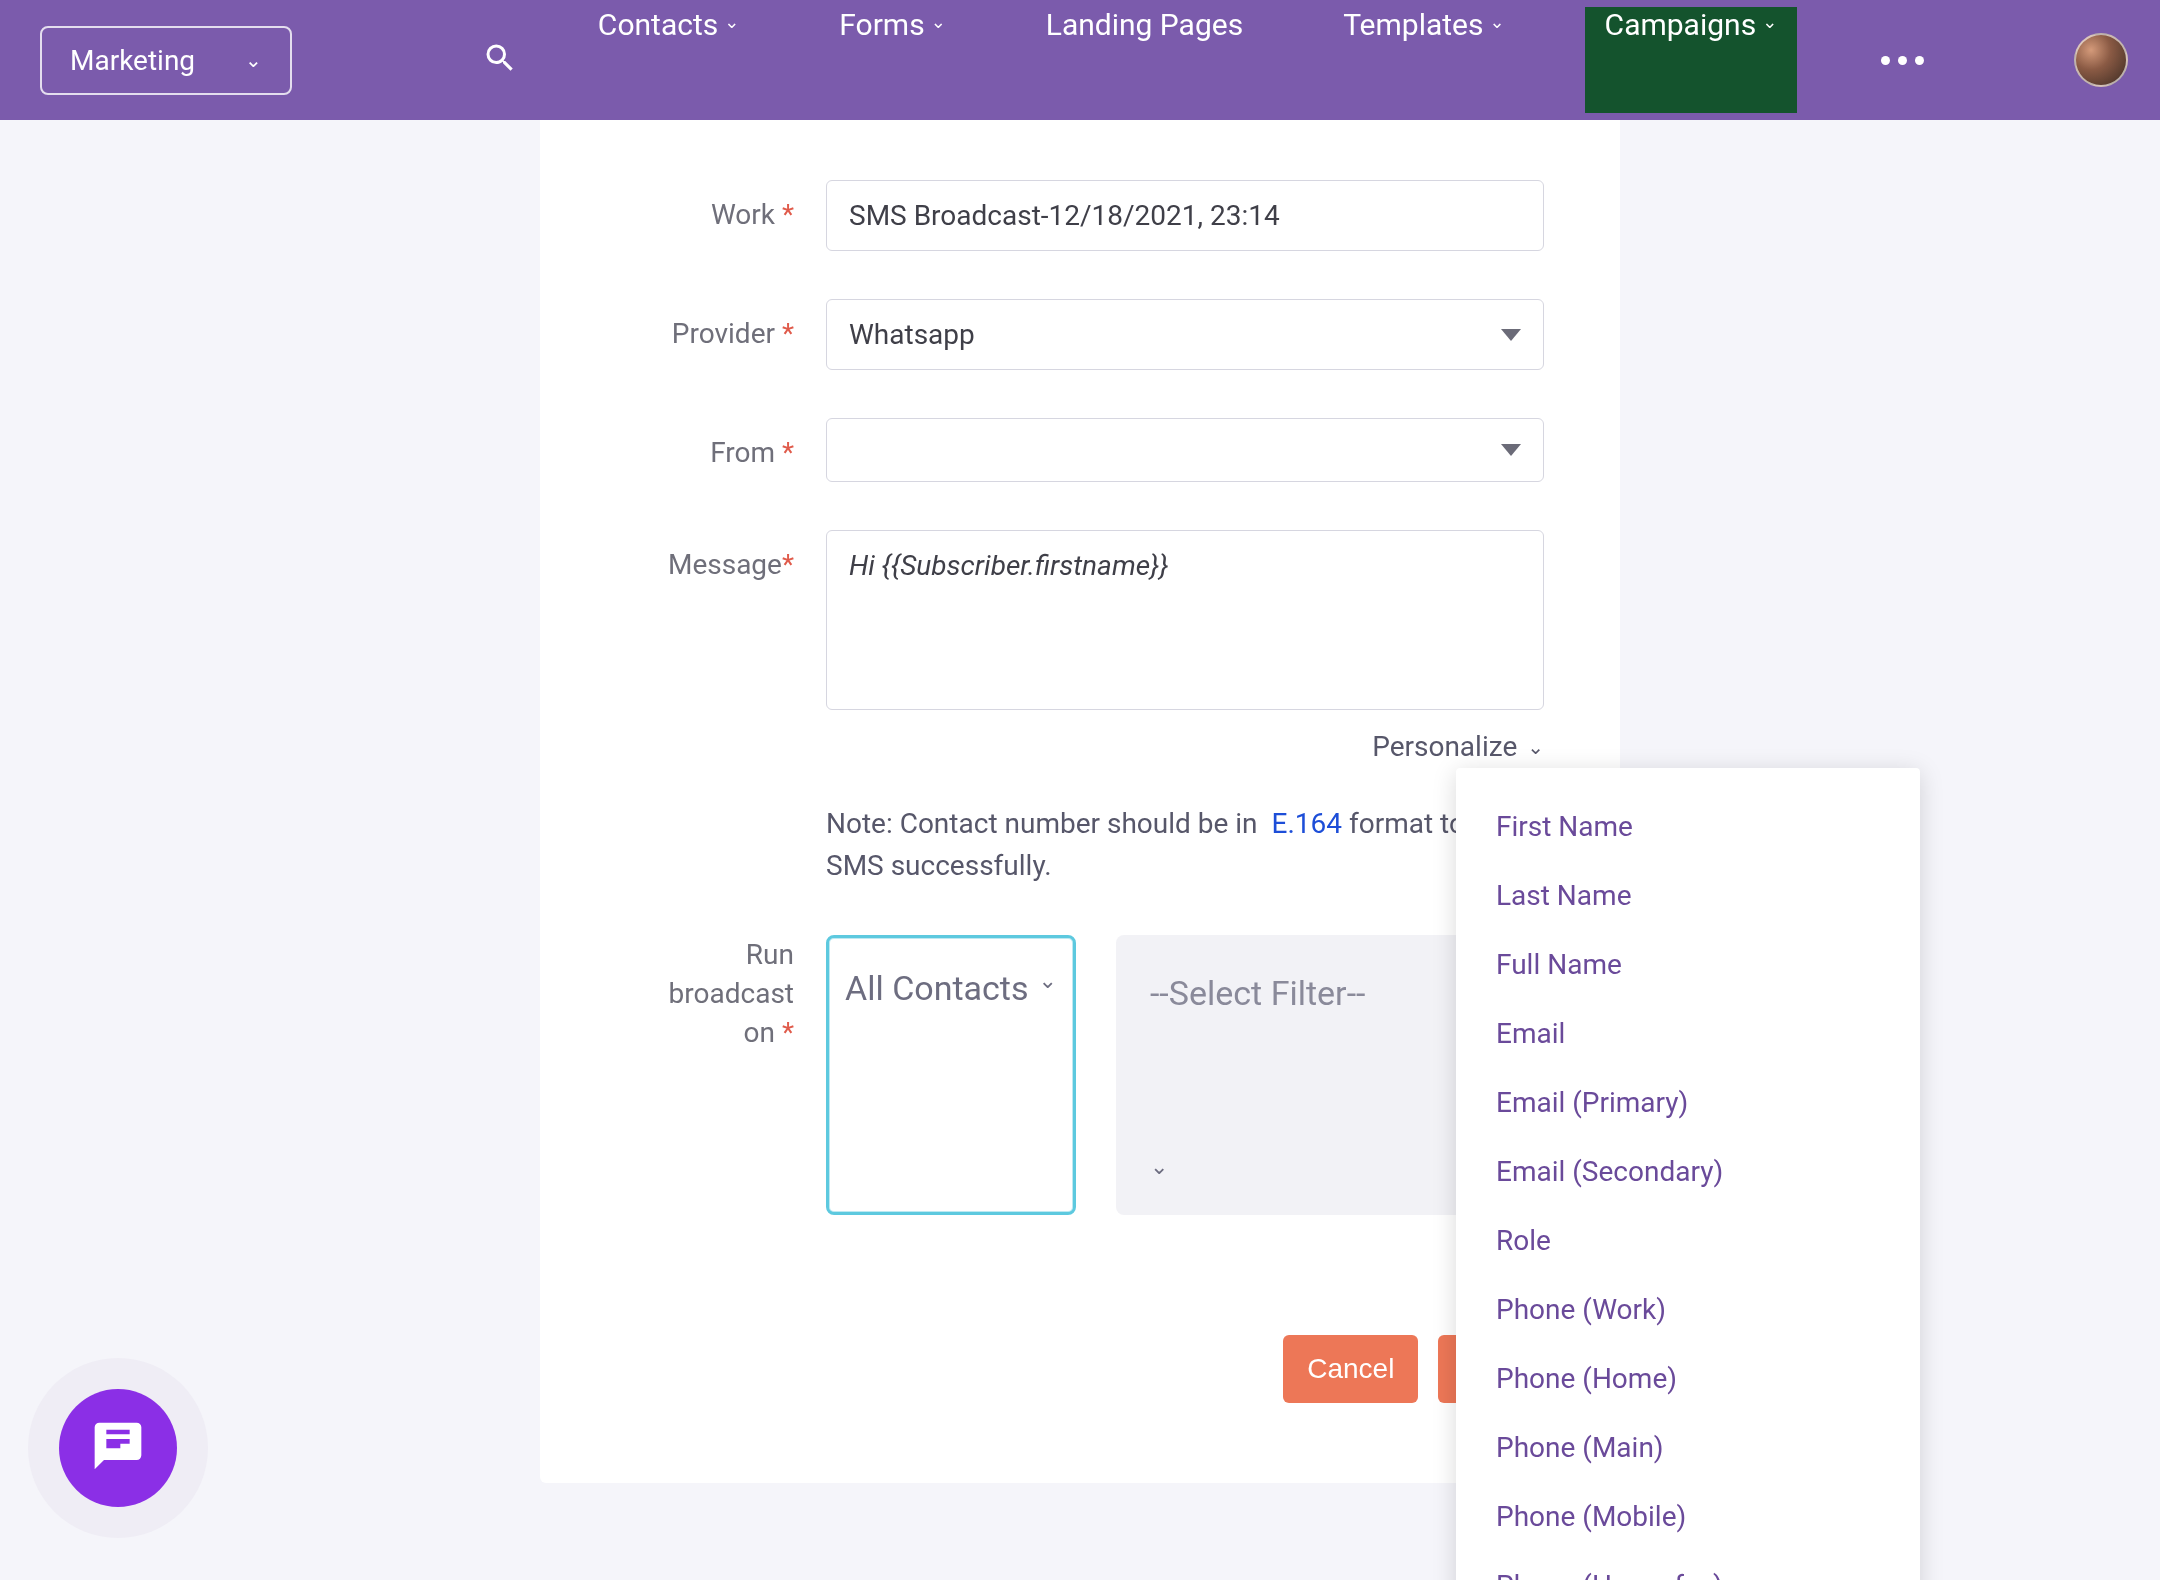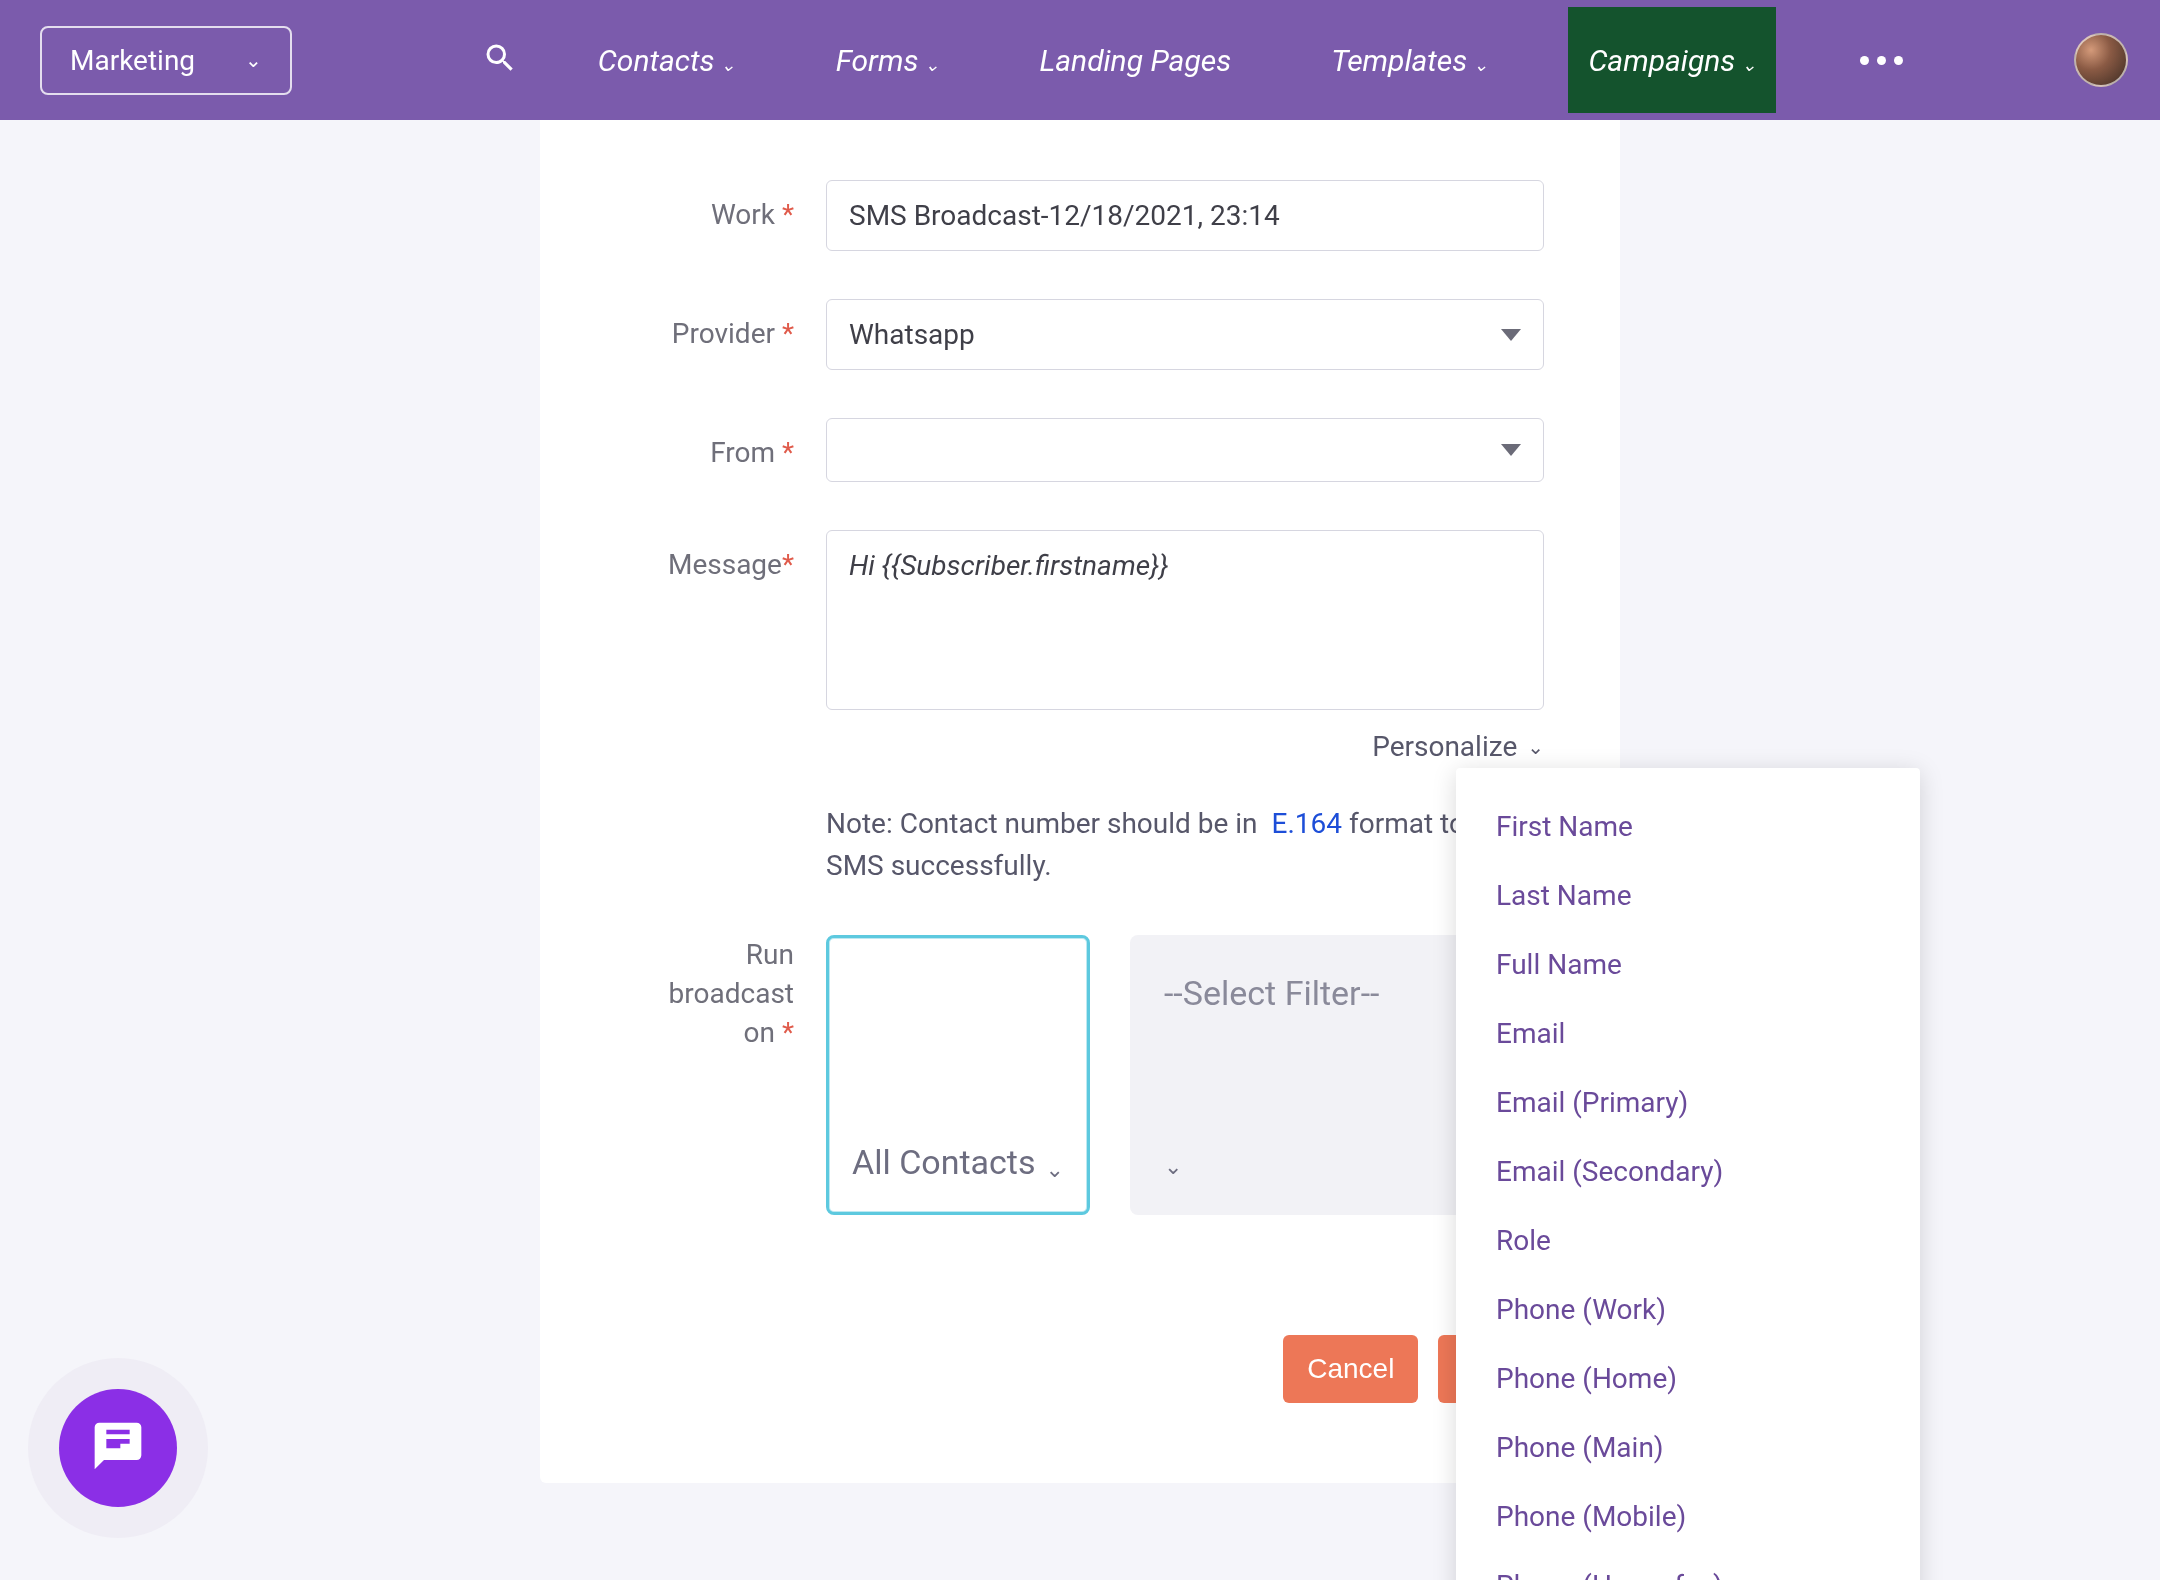--- a/index.html
+++ b/index.html
@@ -34,28 +34,26 @@
   .app-switcher .chev { font-size: 20px; }
   .nav-group {
     display: flex;
     align-items: center;
     gap: 60px;
     margin-left: 190px;
   }
   .search-icon svg { width: 36px; height: 36px; fill: #fff; }
   .nav-item {
     display: flex;
-    align-items: center;
     gap: 6px;
     font-size: 30px;
     color: #fff;
     cursor: pointer;
     height: 106px;
     padding: 0 20px;
-    font-style: italic;
   }
   .nav-item.active { background: #14532d; }
   .nav-item .mini-chev { font-size: 18px; transform: translateY(4px); }
   .nav-overflow {
     display: flex;
     align-items: center;
     justify-content: center;
     width: 90px;
     height: 120px;
     cursor: pointer;
@@ -156,23 +154,23 @@
     flex: 1;
     display: flex;
     gap: 40px;
   }
   .contacts-select {
     border: 3px solid #5dc9df;
     border-radius: 8px;
     background: #fff;
     color: #6d6d80;
     font-size: 34px;
-    padding: 30px 23px;
-    display: flex;
-    align-items: flex-end;
+    padding: 30px 16px;
+    display: flex;
+    align-items: flex-start;
     gap: 10px;
     cursor: pointer;
     box-shadow: 0 0 0 1px rgba(93,201,223,0.4) inset;
   }
   .contacts-select .mini-chev3 { font-size: 22px; color: #6d6d80; }
   .filter-select {
     flex: 1;
     background: #f2f2f6;
     border-radius: 8px;
     padding: 30px 34px 30px 34px;

